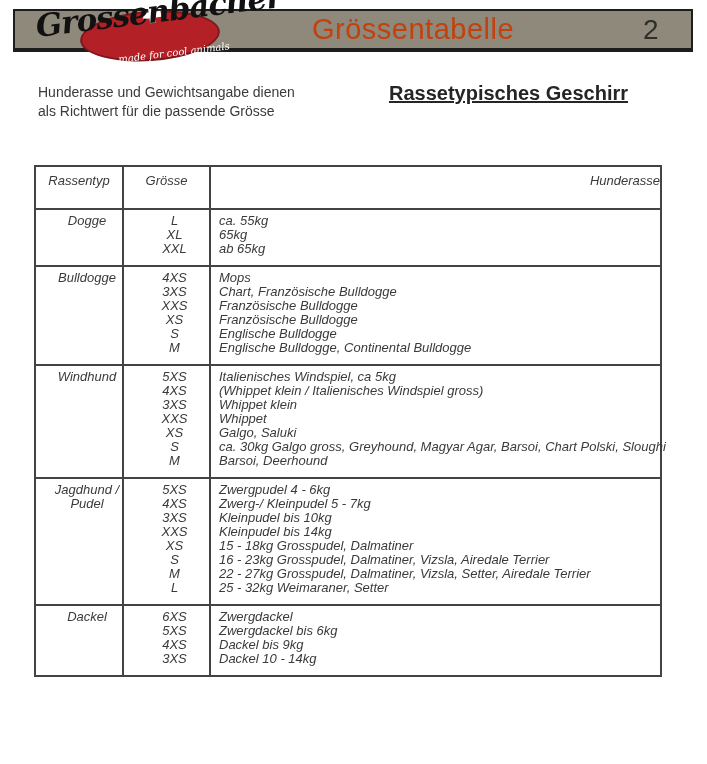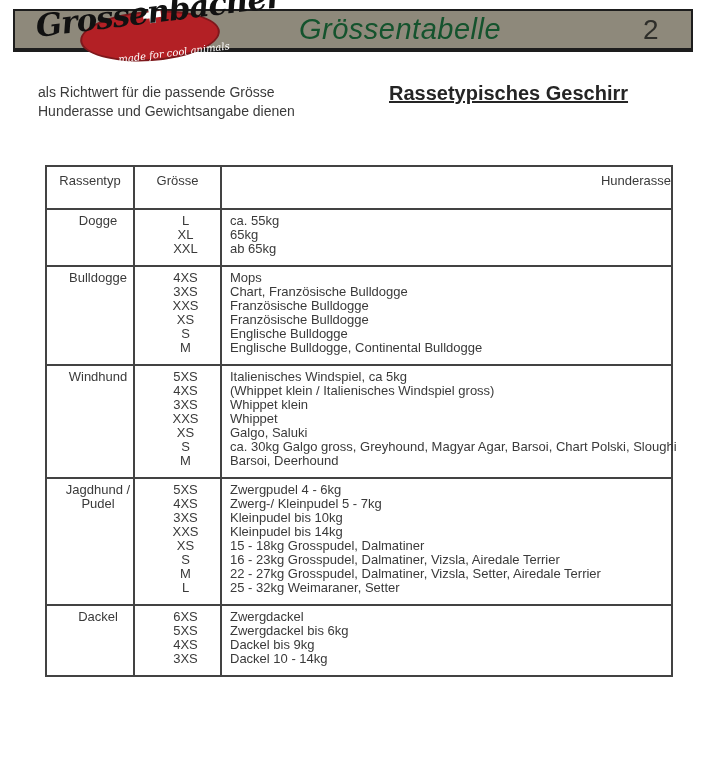--- a/index.html
+++ b/index.html
@@ -10,22 +10,22 @@
   }
 
   
   .topbar {
     position:absolute; left:13px; top:9px; width:680px; height:43px;
     background:#8e897b;
     border:2px solid #1d1d1d; border-bottom-width:4px;
     z-index:1;
   }
   .page-title {
-    position:absolute; left:299px; top:13px; z-index:2;
-    font-size:29px; color:#14532d; letter-spacing:0.5px; white-space:nowrap;font-style:italic;
+    position:absolute; left:312px; top:13px; z-index:2;
+    font-size:29px; color:#c2410c; letter-spacing:0.5px; white-space:nowrap;
   }
   .page-number {
     position:absolute; left:643px; top:14px; z-index:2;
     font-size:28px; color:#2e2e2a;
   }
 
   
   .logo { position:absolute; left:38px; top:0; width:235px; height:80px; z-index:3; }
   .logo-oval {
     position:absolute; left:42px; top:11px; width:140px; height:50px;
@@ -55,22 +55,22 @@
 
   
   .intro-note { position:absolute; left:38px; top:83px; font-size:14px; line-height:19px; color:#3a3a3a; }
   .section-title {
     position:absolute; left:389px; top:82px;
     font-size:20px; font-weight:bold; color:#252525; white-space:nowrap;text-decoration:underline;
   }
 
   
   table.size-table {
-    position:absolute; left:45px; top:165px; width:626px;
-    border-collapse:collapse; table-layout:fixed;
+    position:absolute; left:34px; top:165px; width:626px;
+    border-collapse:collapse; table-layout:fixed;font-style:italic;
   }
   .size-table th, .size-table td {
     border:2px solid #434343; vertical-align:top;
     font-size:13px; color:#3a3a3a; font-weight:normal;
   }
   .size-table thead th { height:43px; padding-top:6px; }
   .col-type-h, .col-size-h { text-align:center; }
   .col-breed-h { text-align:right; padding-left:8px;margin-top:14px; }
   .size-table tbody td { padding:4px 0 9px 16px; line-height:14px; }
   .cell-type { text-align:center; }
@@ -87,22 +87,22 @@
   <div class="logo-oval" style="background: rgb(179, 32, 37);"></div>
   <div class="swiss-cross"></div>
   <div class="logo-wordmark">Grossenbacher</div>
   <div class="logo-tagline">made for cool animals</div>
 </div>
 
 <div class="page-title">Grössentabelle</div>
 <div class="page-number">2</div>
 
 <div class="intro-note">
+  <div>Hunderasse und Gewichtsangabe dienen</div>
   <div>als Richtwert für die passende Grösse</div>
-  <div>Hunderasse und Gewichtsangabe dienen</div>
 </div>
 <div class="section-title">Rassetypisches Geschirr</div>
 
 <table class="size-table">
   <colgroup>
     <col style="width:88px">
     <col style="width:87px">
     <col style="width:451px">
   </colgroup>
   <thead>

